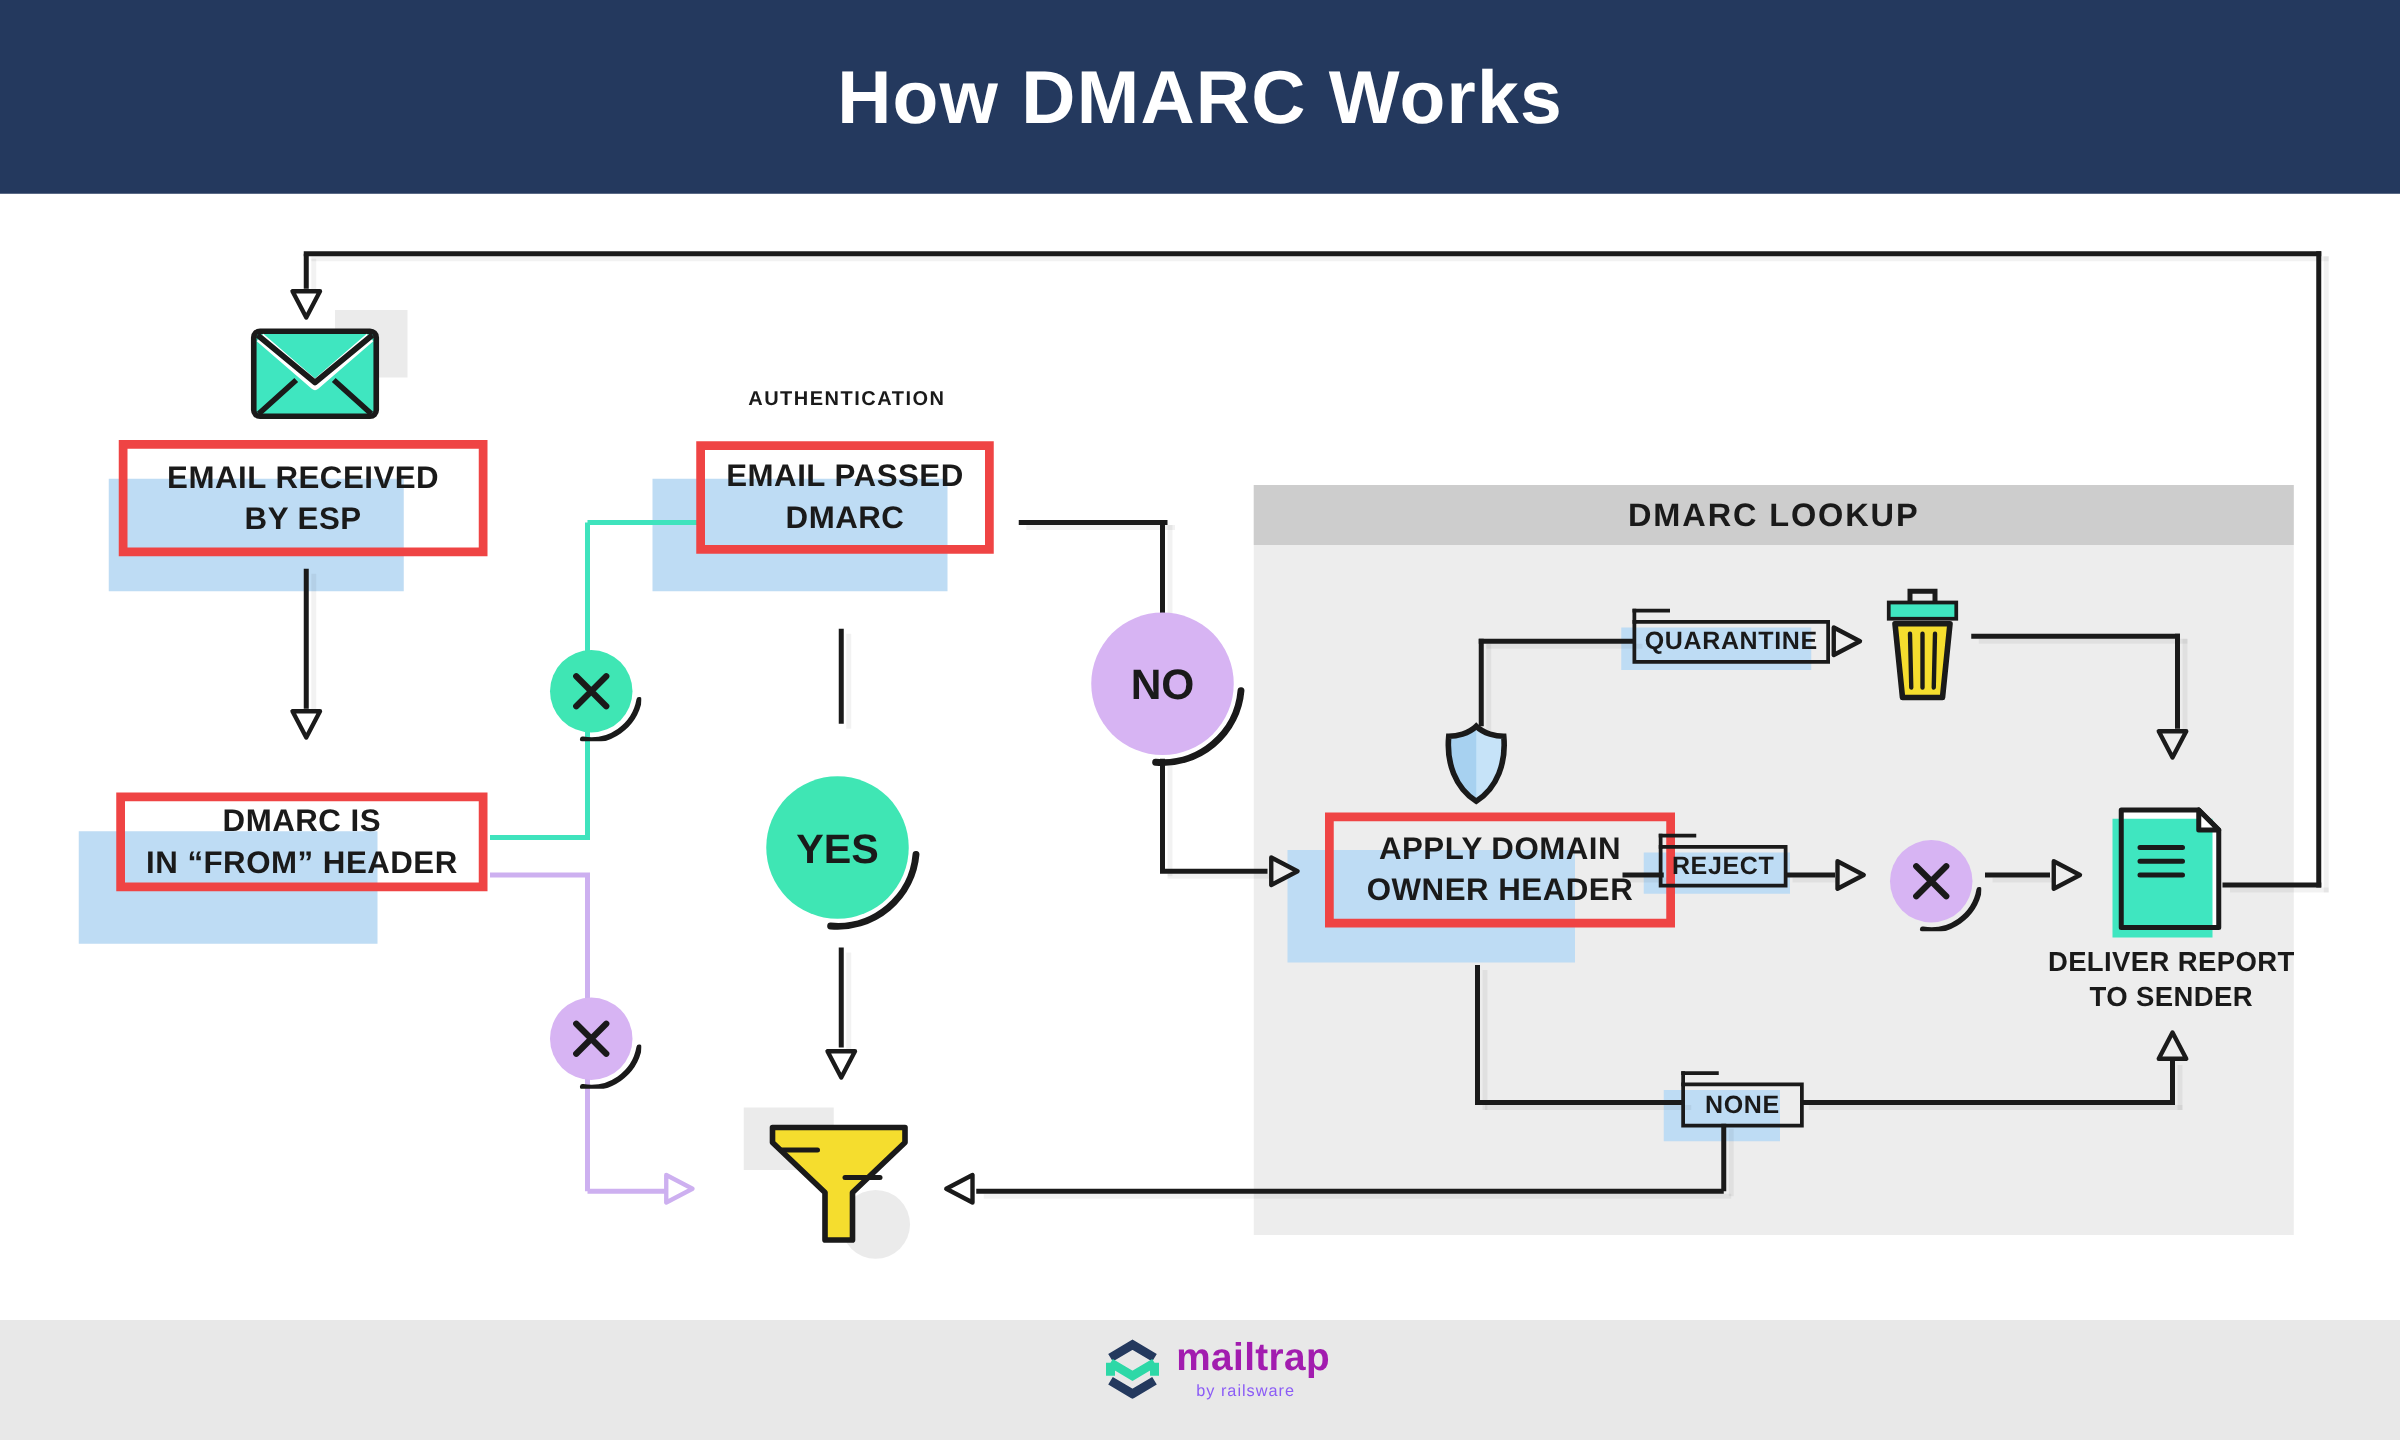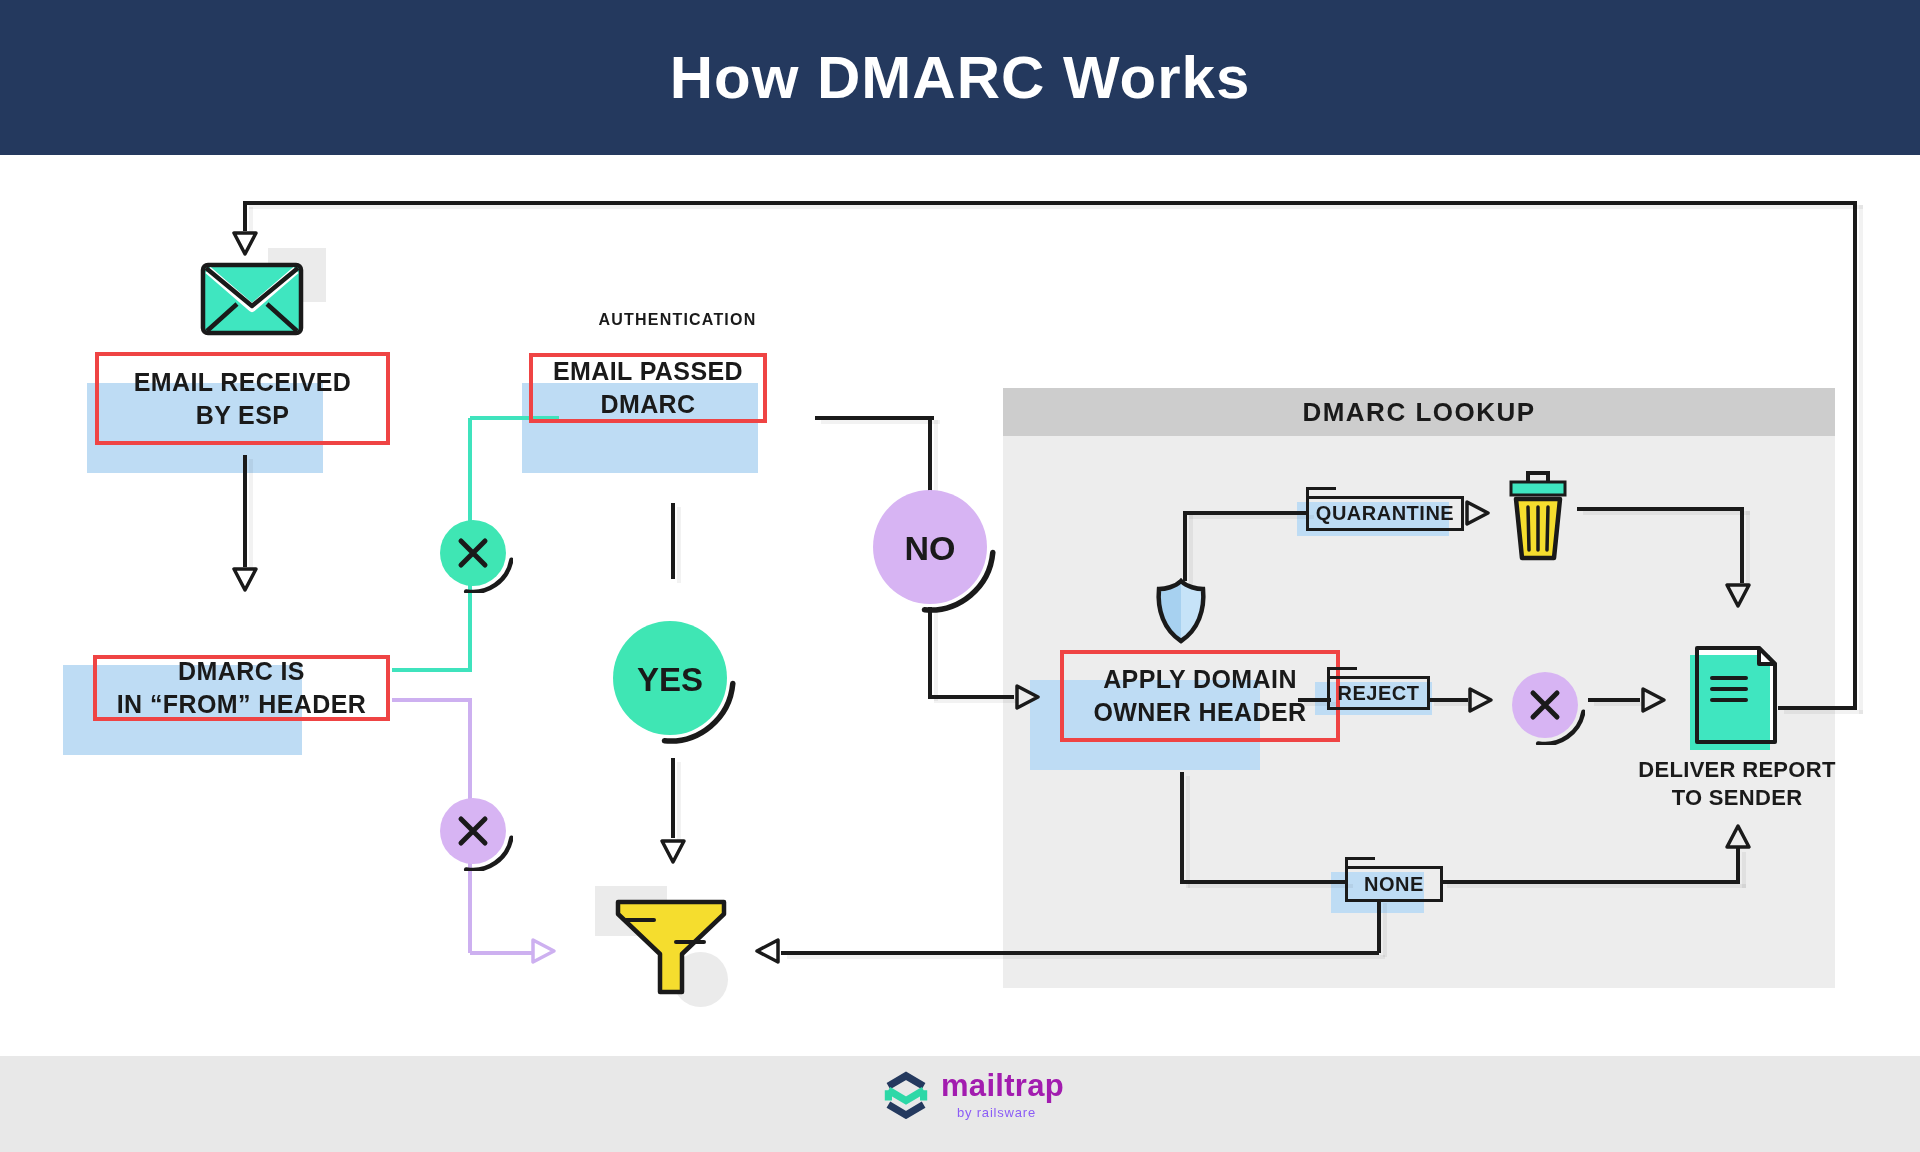--- a/index.html
+++ b/index.html
@@ -24,21 +24,21 @@
   
   .ln { position:absolute; background:#1a1a1a; z-index:2; box-shadow:6px 4px 0 rgba(0,0,0,.05); }
   .ln.teal { background:#3fe3bd; box-shadow:none; }
   .ln.purple { background:#cdb0f0; box-shadow:none; }
   .h { height:4px; } .v { width:4px; }
 
   .ah { position:absolute; z-index:3; width:30px; height:30px; }
   .ah svg { display:block; }
 
   
-  .fbox { position:absolute; border:4px solid #ef4444; background:transparent; display:flex; flex-direction:column; align-items:center; justify-content:center; text-align:center; font-size:25px; font-weight:700; line-height:1.32; letter-spacing:.4px; z-index:5; }
+  .fbox { position:absolute; border:7px solid #ef4444; background:transparent; display:flex; flex-direction:column; align-items:center; justify-content:center; text-align:center; font-size:25px; font-weight:700; line-height:1.32; letter-spacing:.4px; z-index:5; }
 
   
   .plabel { position:absolute; border:3px solid #1a1a1a; display:flex; align-items:center; justify-content:center; font-size:20px; font-weight:700; letter-spacing:.5px; z-index:6; }
   .plabel::before { content:""; position:absolute; left:-3px; top:-12px; width:3px; height:12px; background:#1a1a1a; }
   .plabel::after  { content:""; position:absolute; left:-3px; top:-12px; width:30px; height:3px; background:#1a1a1a; }
 
   .caption { position:absolute; text-align:center; font-weight:700; z-index:5; }
   .auth { font-size:16px; letter-spacing:1.2px; }
   .deliver { font-size:22px; line-height:1.25; letter-spacing:.3px; }
 
@@ -161,25 +161,25 @@
 <div class="ah" style="left:528px; top:936px;">
     <svg width="30" height="30">
       <path d="M5,4 L26,15 L5,26 Z" fill="#ffffff" stroke="#cdb0f0" stroke-width="3.5" stroke-linejoin="round"></path>
     </svg>
   </div>
 
 <div class="fbox" style="left:95px; top:352px; width:295px; height:93px;">
   <span>EMAIL RECEIVED</span>
   <span>BY ESP</span>
 </div>
-<div class="fbox" style="left:93px; top:634px; width:297px; height:66px;margin-top:21px;">
+<div class="fbox" style="left:93px; top:634px; width:297px; height:79px;">
   <span>DMARC IS</span>
   <span>IN “FROM” HEADER</span>
 </div>
-<div class="fbox" style="left:529px; top:353px; width:238px; height:70px;">
+<div class="fbox" style="left:557px; top:353px; width:238px; height:90px;">
   <span>EMAIL PASSED</span>
   <span>DMARC</span>
 </div>
 <div class="fbox" style="left:1060px; top:650px; width:280px; height:92px;">
   <span>APPLY DOMAIN</span>
   <span>OWNER HEADER</span>
 </div>
 
 <div class="caption auth" style="left:535px; top:311px; width:285px;">AUTHENTICATION</div>
 <div class="caption deliver" style="left:1635px; top:756px; width:204px;">

